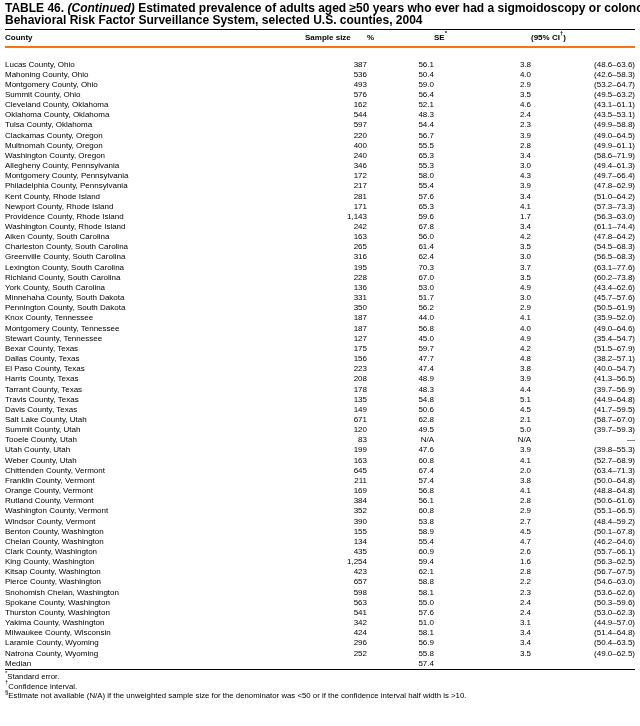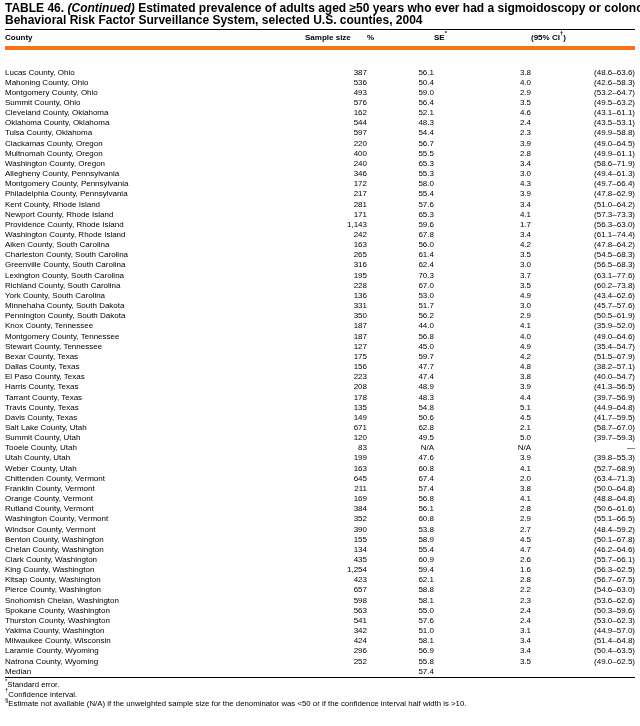--- a/index.html
+++ b/index.html
@@ -34,38 +34,38 @@
   col.c-county { width: 300px; }
   col.c-n      { width: 62px;  }
   col.c-pct    { width: 67px;  }
   col.c-se     { width: 97px;  }
   col.c-ci     { width: 104px; }
 
   thead th {
     font-size: 8px;
     font-weight: bold;
     border-top: 1.5px solid #000;
-    border-bottom: 4px solid #f97316;
+    border-bottom: 2px solid #f97316;
     padding: 2.5px 0 3px 0;
     line-height: 10px;
     white-space: nowrap;
   }
   th.county { text-align: left; }
   th.num    { text-align: left; }
 
   tbody td {
     font-size: 8px;
     line-height: 10.15px;
     height: 10.15px;
     padding: 0;
     white-space: nowrap;
     overflow: hidden;
     vertical-align: bottom;
   }
-  tbody tr:first-child td { padding-top: 18px; }
+  tbody tr:first-child td { padding-top: 12px; }
   td.county { text-align: left; }
   td.num    { text-align: right; }
 
   sup {
     font-size: 6px;
     line-height: 0;
     position: relative;
     top: -1px;
   }
 

